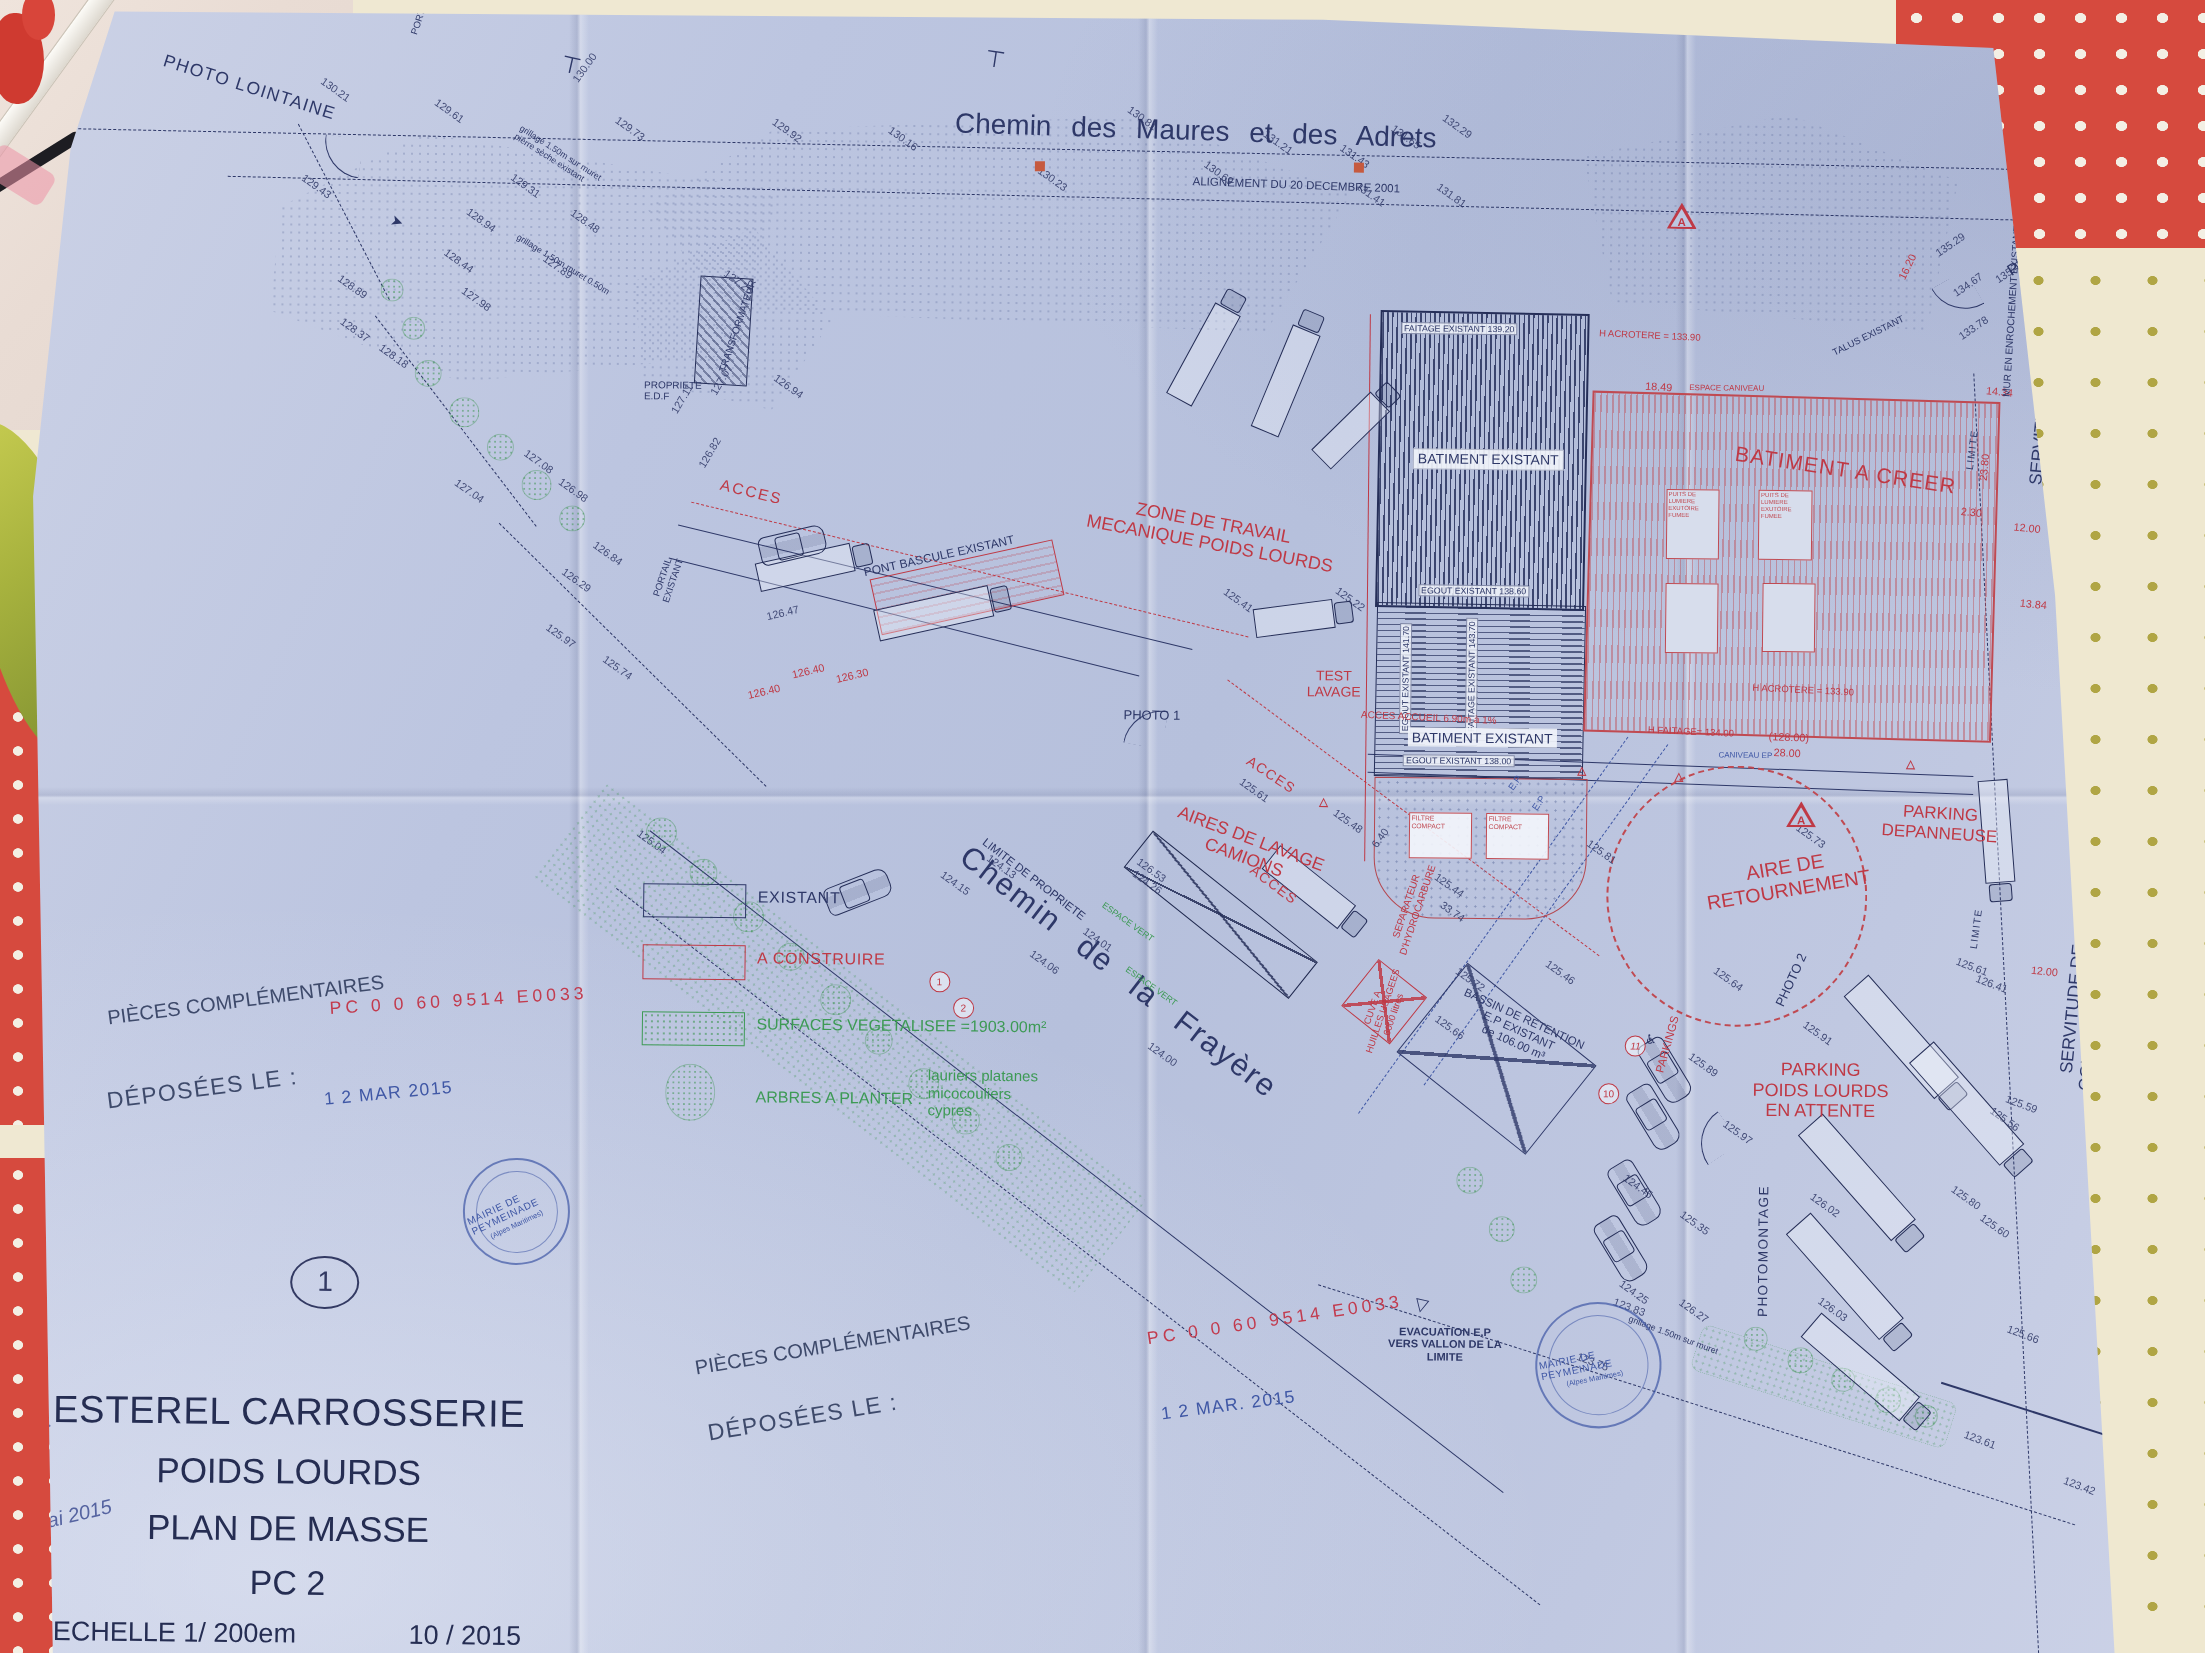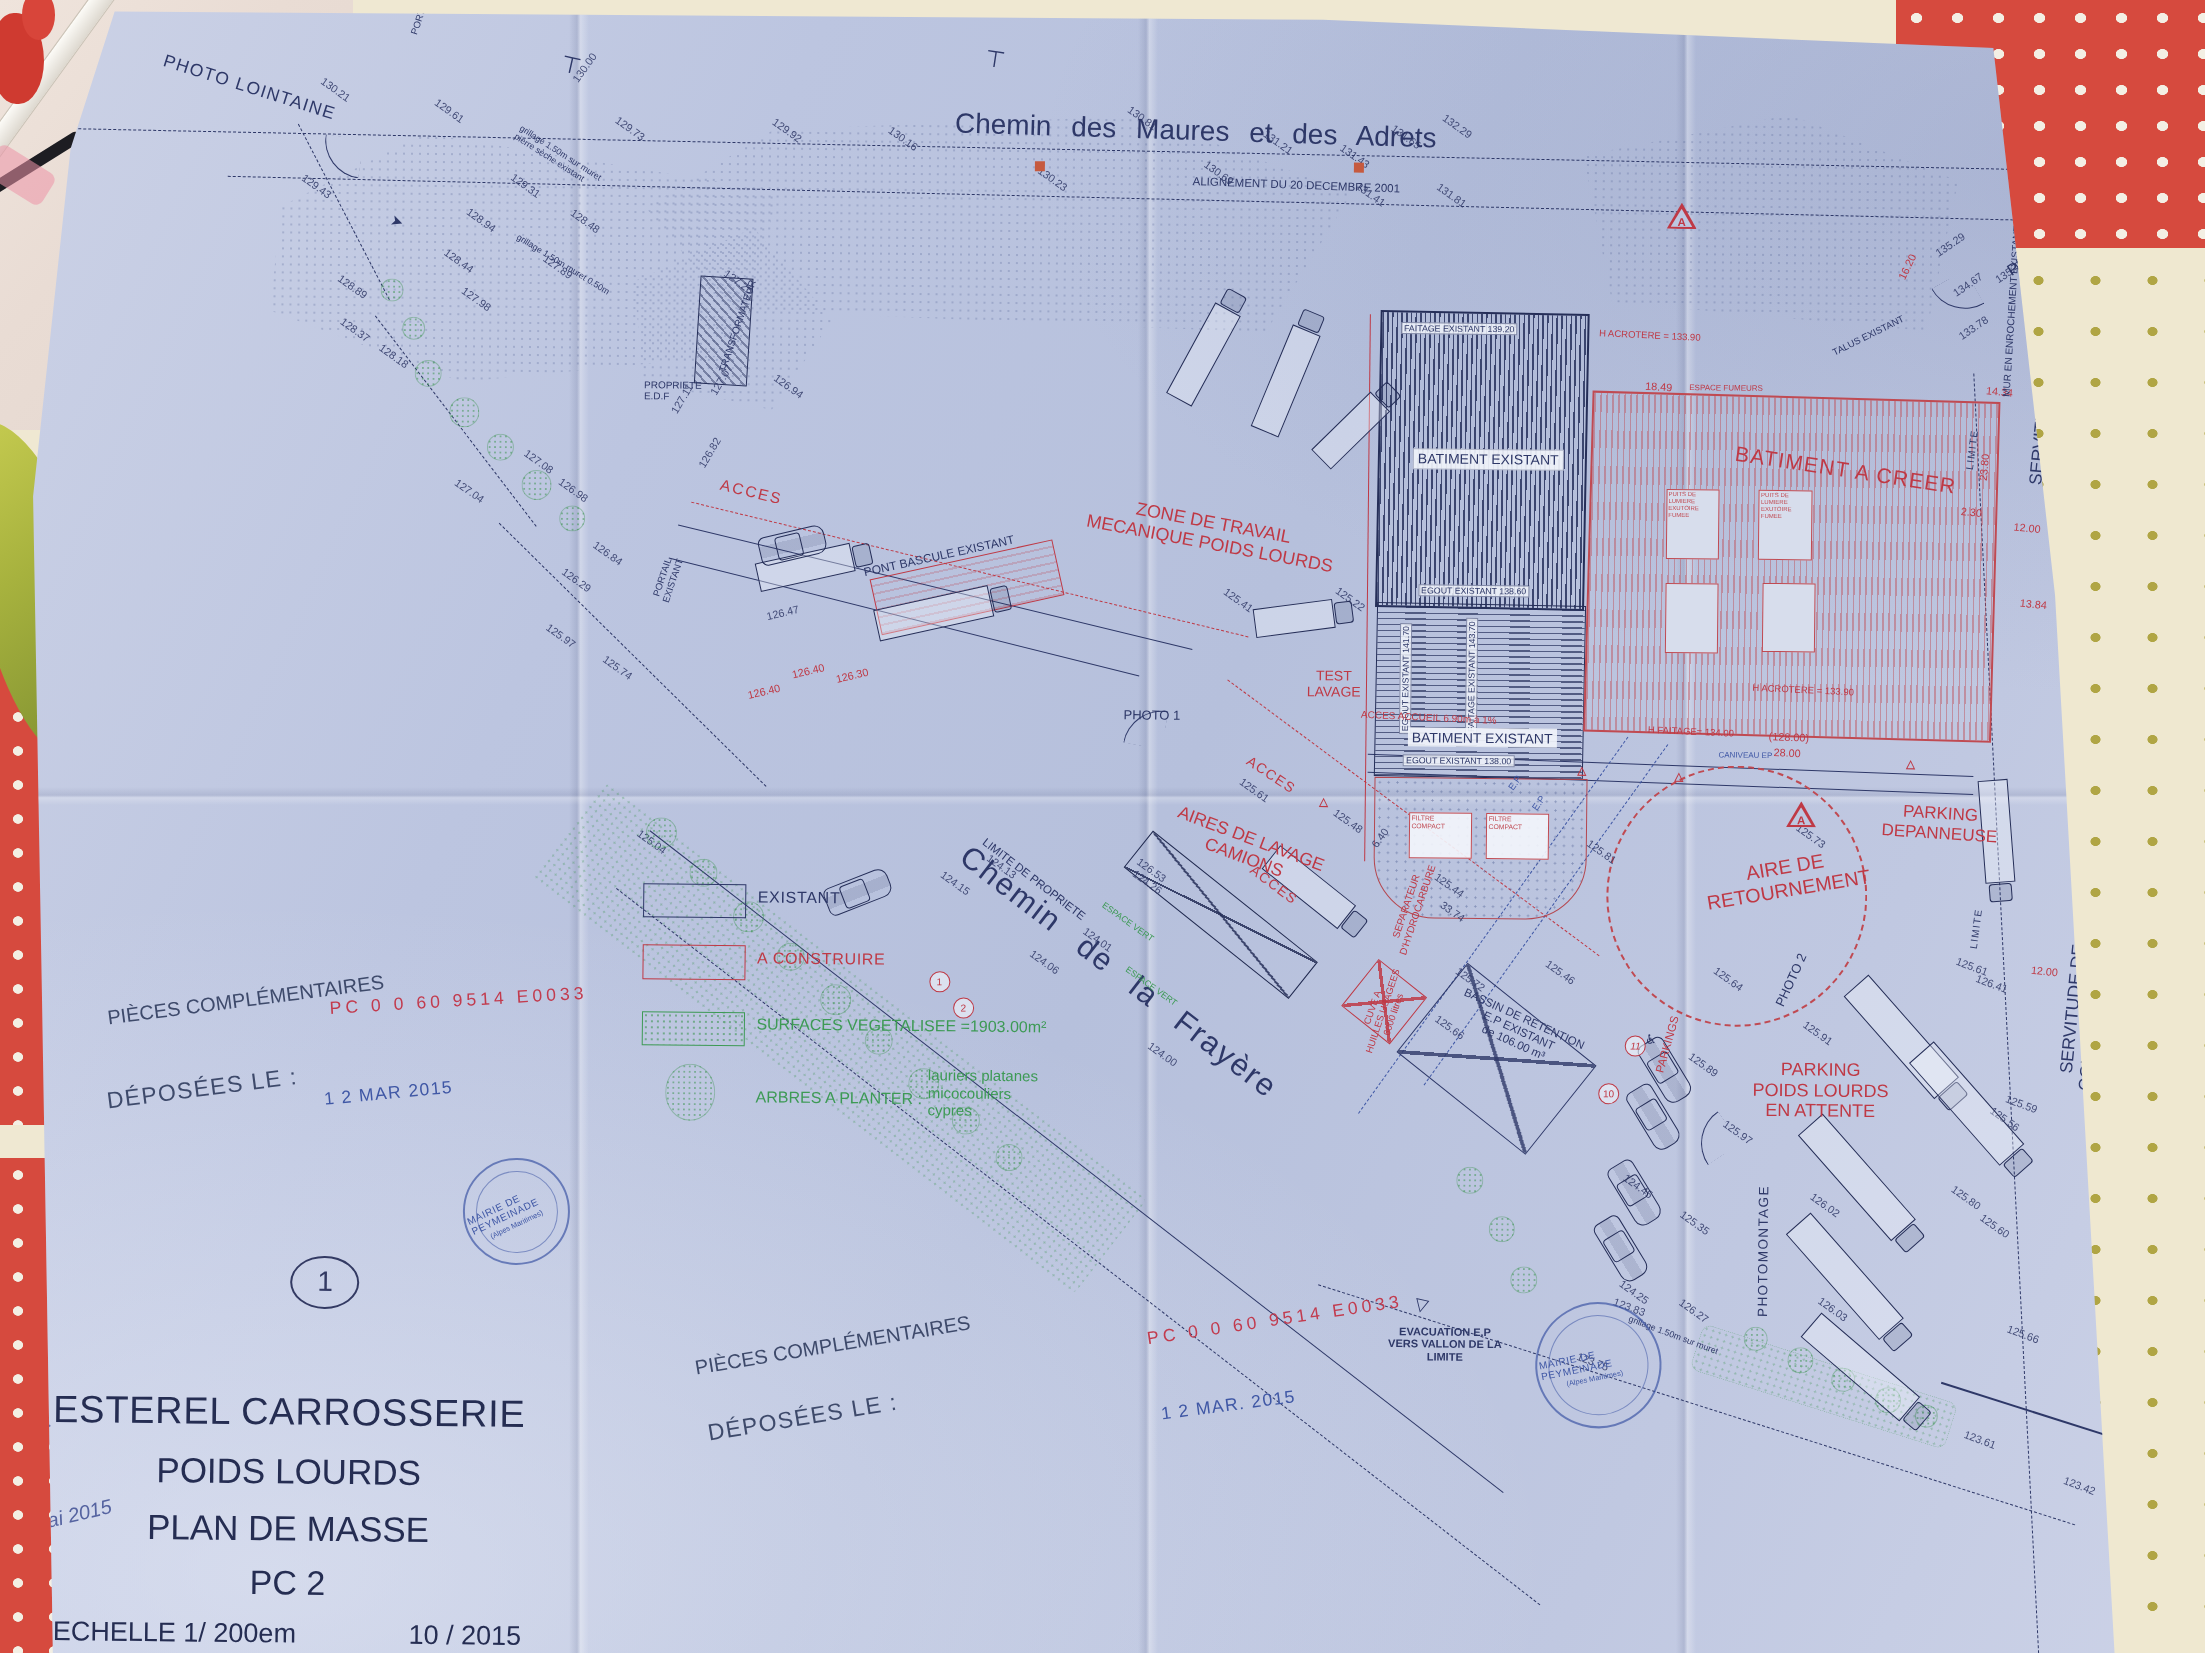--- a/index.html
+++ b/index.html
@@ -436,21 +436,21 @@
       <div class="lbl tiny" style="left:64.2%;top:35.1%;">EGOUT EXISTANT 138.60</div>
       <div class="lbl tiny" style="left:63.6%;top:45.4%;">EGOUT EXISTANT 138.00</div>
       <div class="lbl tiny" style="left:63.4%;top:44.2%;transform:rotate(-90deg);">EGOUT EXISTANT 141.70</div>
       <div class="lbl tiny" style="left:66.4%;top:44.2%;transform:rotate(-90deg);">FAITAGE EXISTANT 143.70</div>
       <div class="lbl" style="left:63.9%;top:26.9%;font-size:14px;background:rgba(240,243,250,.92);padding:1.4px 4px;border:0.7px solid rgba(46,56,104,.3);">BATIMENT EXISTANT</div>
       <div class="lbl" style="left:63.8%;top:43.8%;font-size:14px;background:rgba(240,243,250,.92);padding:1.4px 4px;">BATIMENT EXISTANT</div>
       <div class="lbl red" style="left:78.6%;top:26.3%;font-size:21px;transform:rotate(8deg);letter-spacing:1.4px;">BATIMENT A CREER</div>
       <div class="lbl red" style="left:72.3%;top:19.5%;font-size:9.5px;transform:rotate(2deg);">H ACROTERE = 133.90</div>
       <div class="lbl red" style="left:79.4%;top:40.9%;font-size:9.5px;transform:rotate(2deg);">H ACROTERE = 133.90</div>
       <div class="lbl red" style="left:74.7%;top:43.5%;font-size:9.5px;transform:rotate(2deg);">H FAITAGE= 134.00</div>
-      <div class="lbl red" style="left:76.4%;top:22.8%;font-size:8px;">ESPACE FUMEURS</div>
+      <div class="lbl red" style="left:76.4%;top:22.8%;font-size:8px;">ESPACE CANIVEAU</div>
       <div class="lbl" style="left:82.8%;top:20.6%;font-size:9.5px;transform:rotate(-27deg);">TALUS EXISTANT</div>
 
       <div class="lbl red c" style="left:49.4%;top:29.6%;font-size:18px;transform:rotate(10deg);">
         <div>ZONE DE TRAVAIL</div>
         <div>MECANIQUE POIDS LOURDS</div>
       </div>
       <div class="lbl" style="left:39.0%;top:34.4%;font-size:12px;transform:rotate(-13deg);">PONT BASCULE EXISTANT</div>
       <div class="lbl red" style="left:32.6%;top:29.0%;font-size:15.5px;transform:rotate(13deg);letter-spacing:2px;">ACCES</div>
       <div class="lbl red" style="left:56.8%;top:45.4%;font-size:14px;transform:rotate(33deg);letter-spacing:1.4px;">ACCES</div>
       <div class="lbl red" style="left:57.0%;top:52.0%;font-size:14px;transform:rotate(36deg);letter-spacing:1.4px;">ACCES</div>

